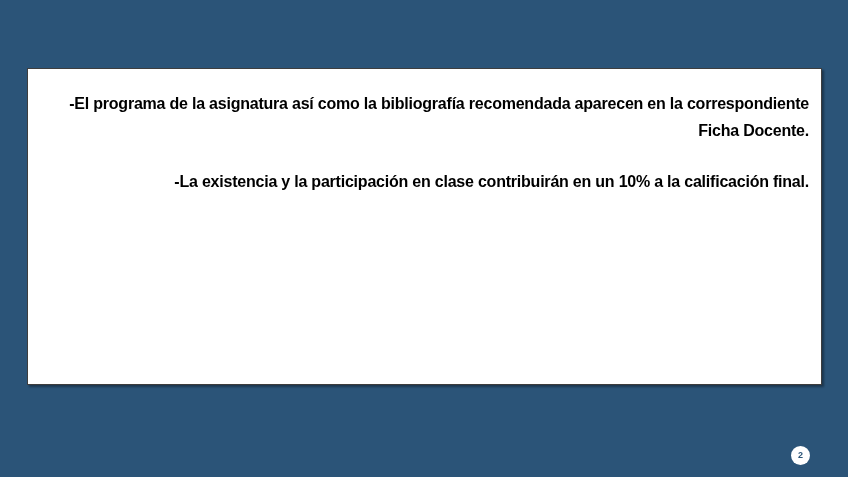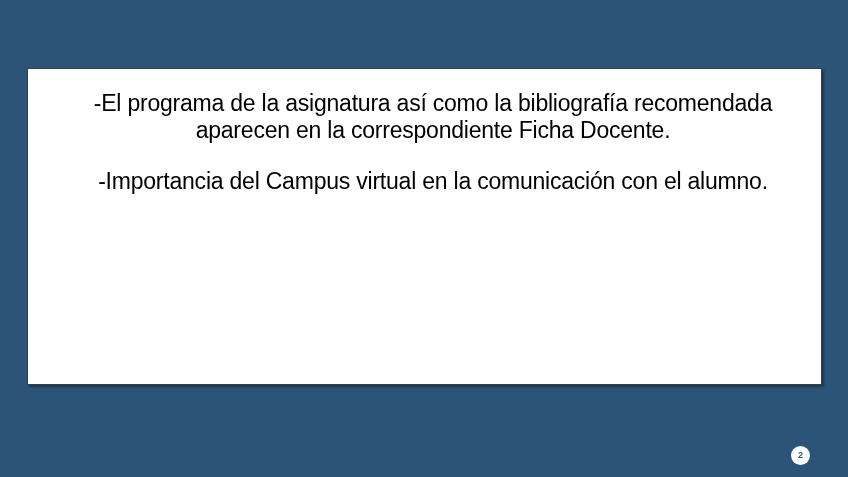--- a/index.html
+++ b/index.html
@@ -32,27 +32,27 @@
     overflow: hidden;
   }
   #body-text {
     position: absolute;
     left: 29px;
     top: 21px;
     width: 752px;
   }
   .para {
     margin: 0 0 24px 0;
-    font-size: 23px;
-    font-weight: normal;
+    font-size: 16px;
+    font-weight: bold;
     line-height: 27px;
     color: #000000;
     letter-spacing: -0.22px;
     font-stretch: condensed;
-    text-align: center;
+    text-align: right;
     white-space: normal;
   }
   .para:last-child {
     margin-bottom: 0;
   }
   #page-badge {
     position: absolute;
     left: 791px;
     top: 446px;
     width: 19px;
@@ -71,21 +71,21 @@
   }
 </style>
 </head>
 <body>
 
 <div id="slide">
 
   <div id="content-box">
     <div id="body-text">
       <p class="para">-El programa de la asignatura así como la bibliografía recomendada aparecen en la correspondiente Ficha Docente.</p>
-      <p class="para">-Importancia del Campus virtual en la comunicación con el alumno.</p>
+      <p class="para">-La existencia y la participación en clase contribuirán en un 10% a la calificación final.</p>
     </div>
   </div>
 
   <div id="page-badge">
     <span id="page-badge-number">2</span>
   </div>
 
 </div>
 
 </body></html>

